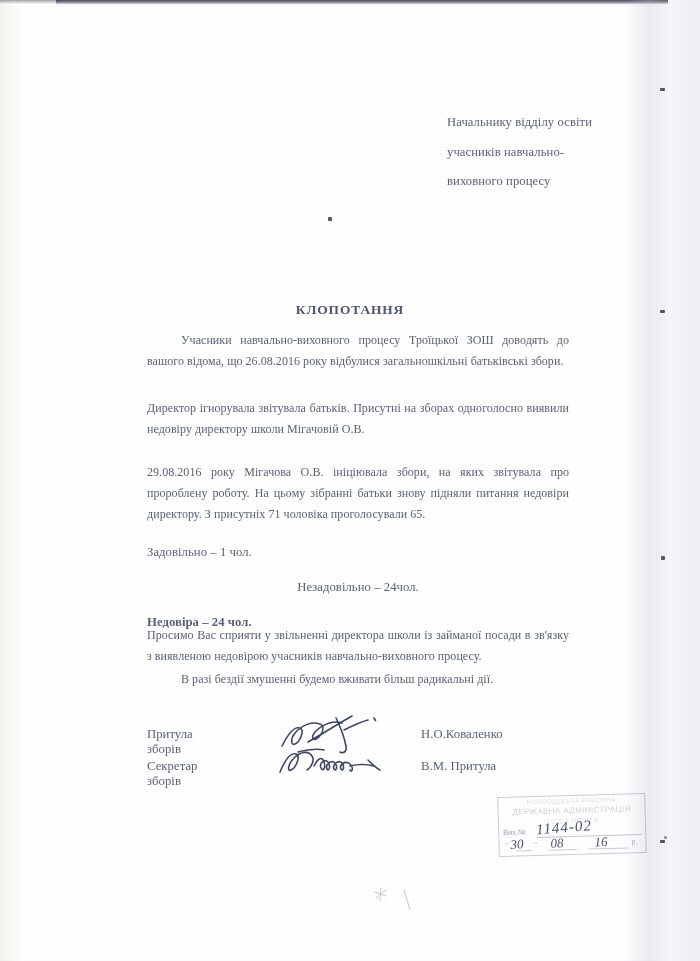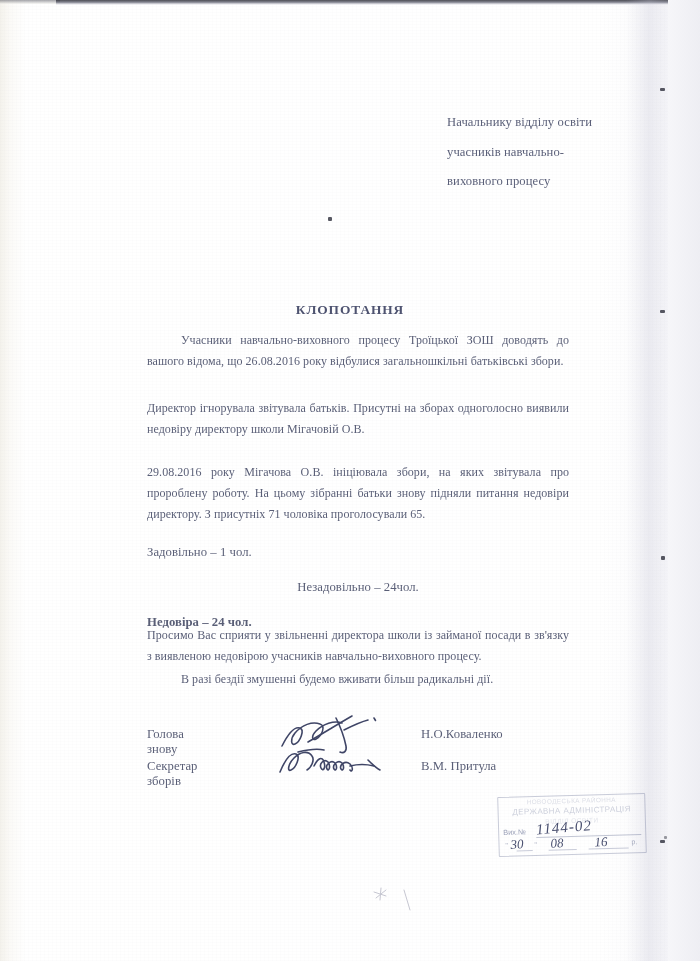--- a/index.html
+++ b/index.html
@@ -234,21 +234,21 @@
     <div class="body-block p3">29.08.2016 року Мігачова О.В. ініціювала збори, на яких звітувала про пророблену роботу. На цьому зібранні батьки знову підняли питання недовіри директору. З присутніх 71 чоловіка проголосували 65.</div>
 
     <div class="tally t2">Задовільно – 1 чол.</div>
     <div class="tally t3">Незадовільно – 24чол.</div>
     <div class="tally t4">Недовіра – 24 чол.</div>
 
     <div class="body-block p4">Просимо Вас  сприяти у звільненні директора школи із займаної посади в зв'язку з виявленою недовірою учасників навчально-виховного процесу.</div>
     <div class="body-block nojustify p5">В разі бездії змушенні будемо вживати більш радикальні дії.</div>
 
     <div class="sig-row row-a">
-      <span class="sig-label">Голова знову</span>
+      <span class="sig-label">Притула зборів</span>
       <span class="sig-name">Н.О.Коваленко</span>
     </div>
     <div class="sig-row row-b">
       <span class="sig-label">Секретар зборів</span>
       <span class="sig-name">В.М. Притула</span>
     </div>
 
     <svg class="signature sig-one" width="112" height="46" viewBox="0 0 112 46">
       <g fill="none" stroke="#3f4566" stroke-width="1.6" stroke-linecap="round" stroke-linejoin="round">
         <path d="M4 34 C10 22, 16 14, 22 16 C27 18, 22 30, 17 32 C13 34, 12 27, 17 21 C24 13, 34 9, 42 12 C48 14, 44 24, 38 27 C34 29, 33 24, 38 19 C45 12, 56 8, 64 11"></path>

